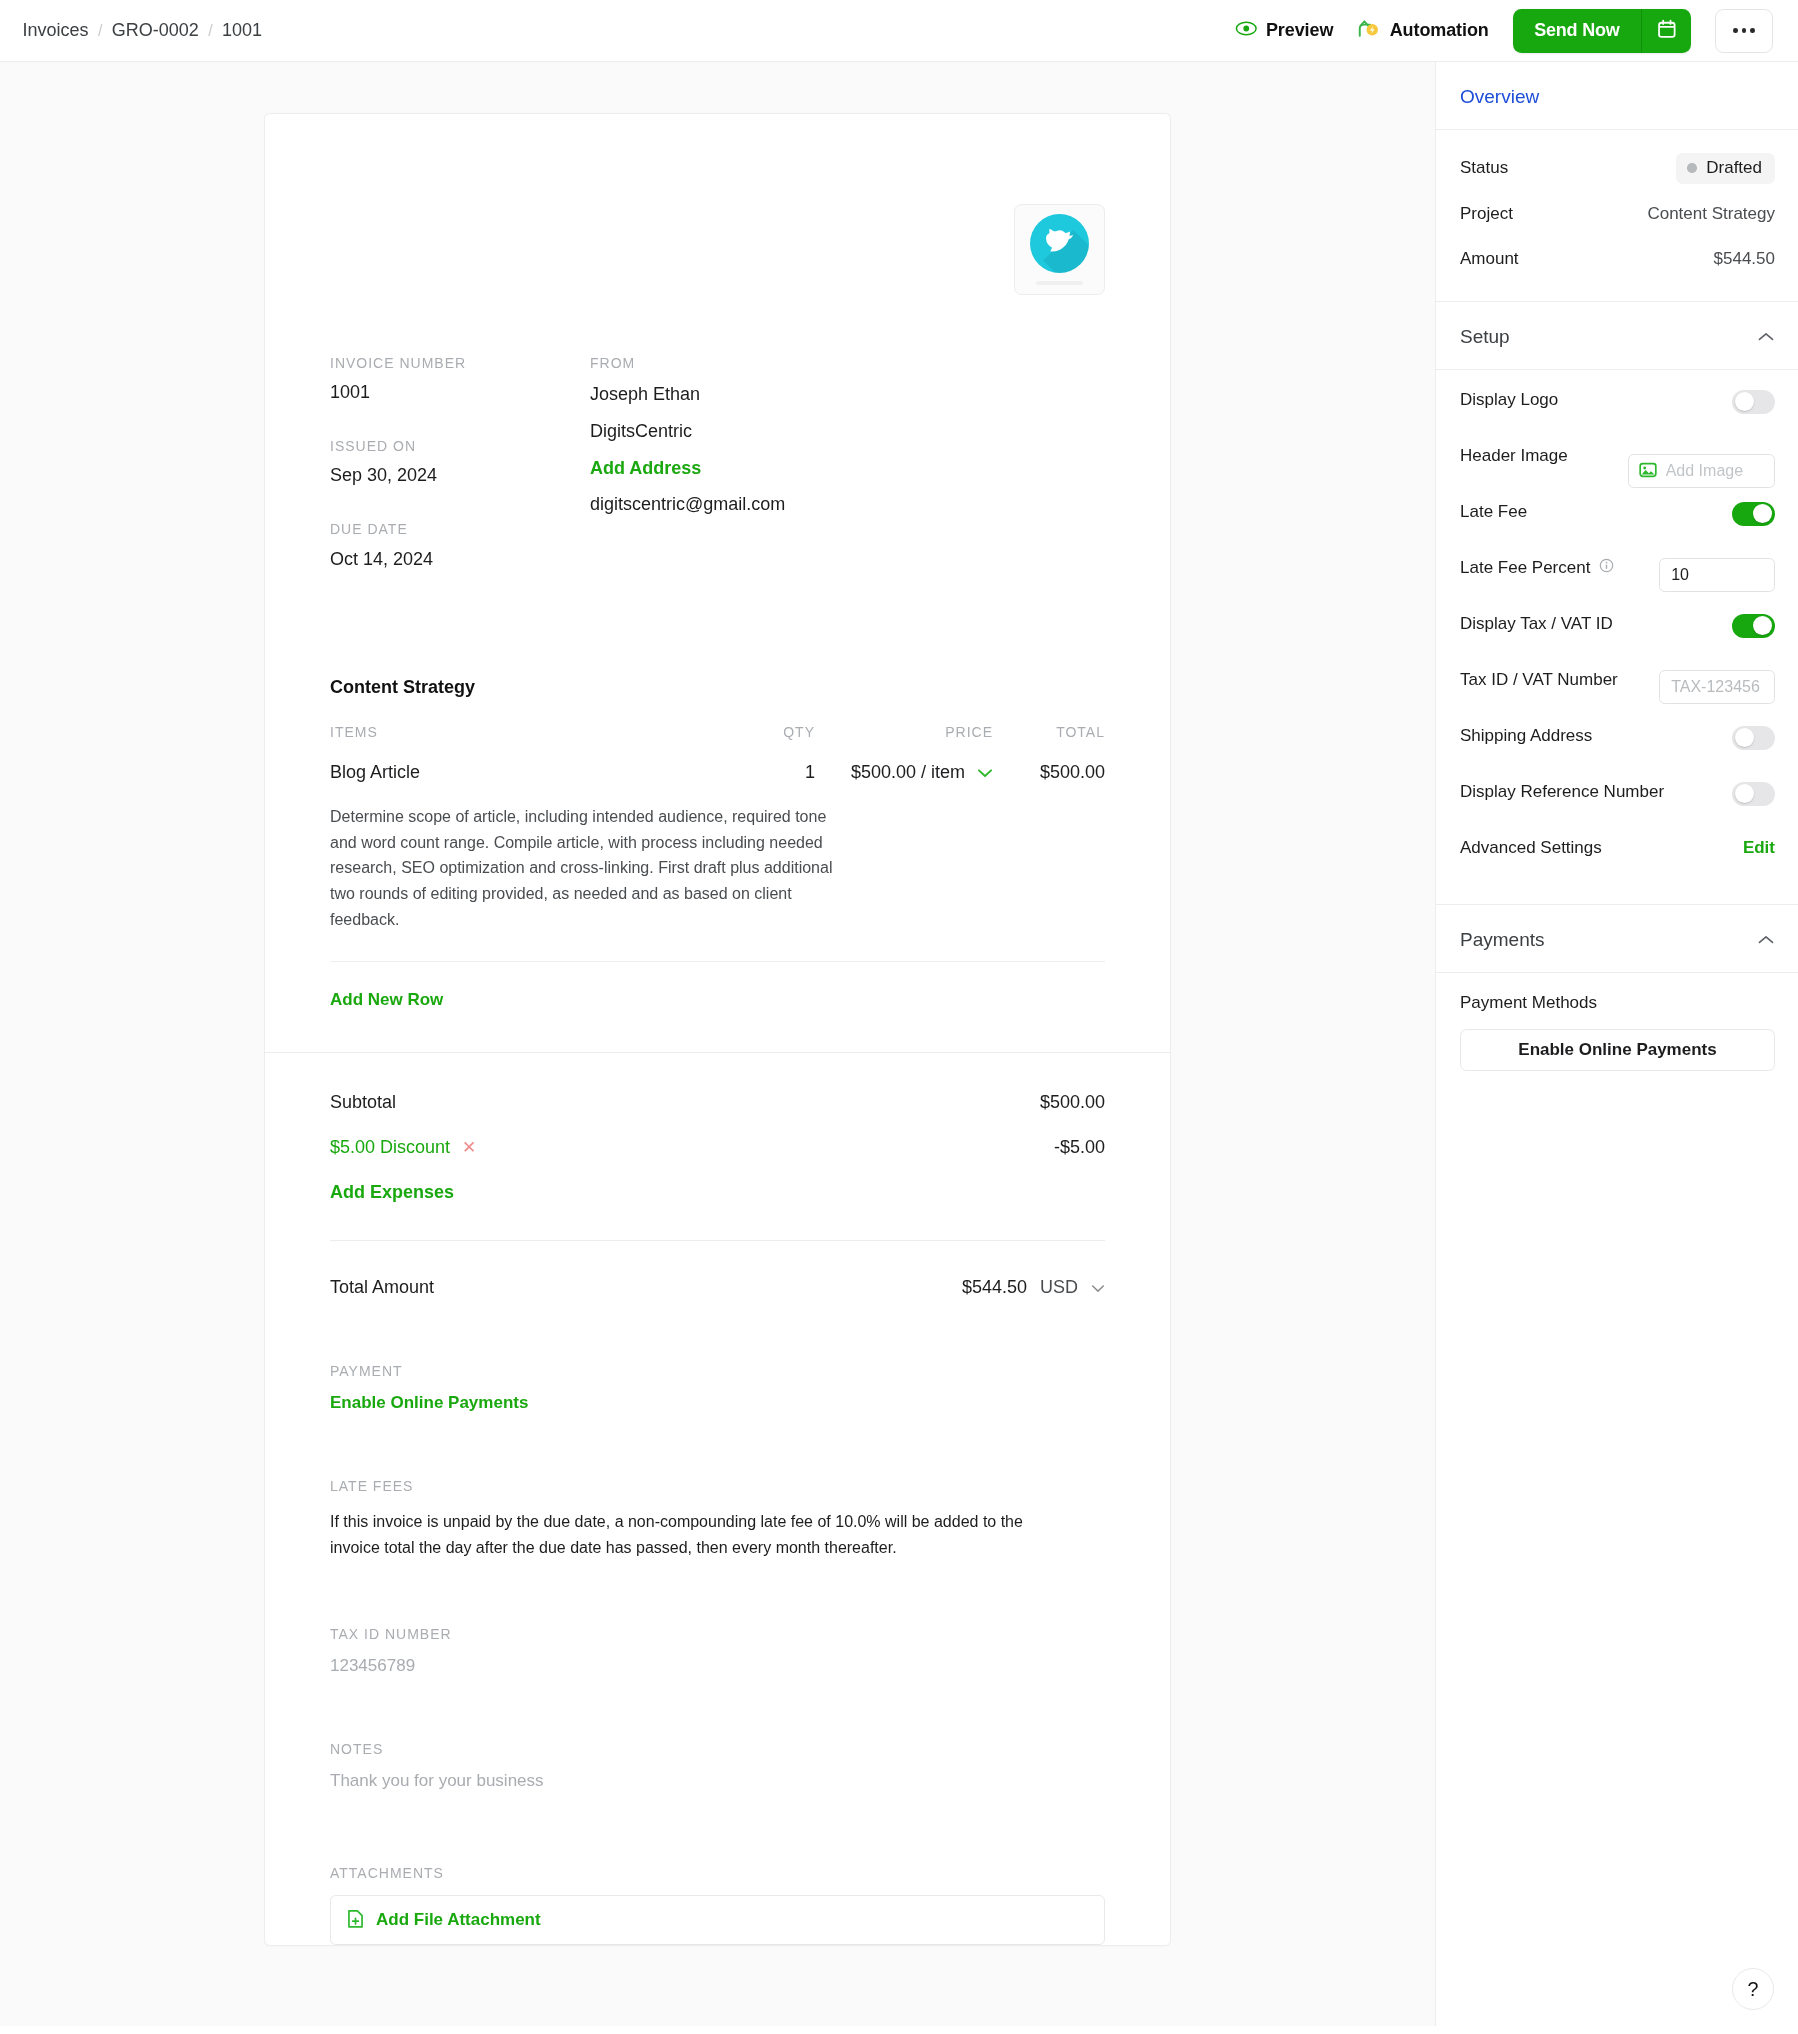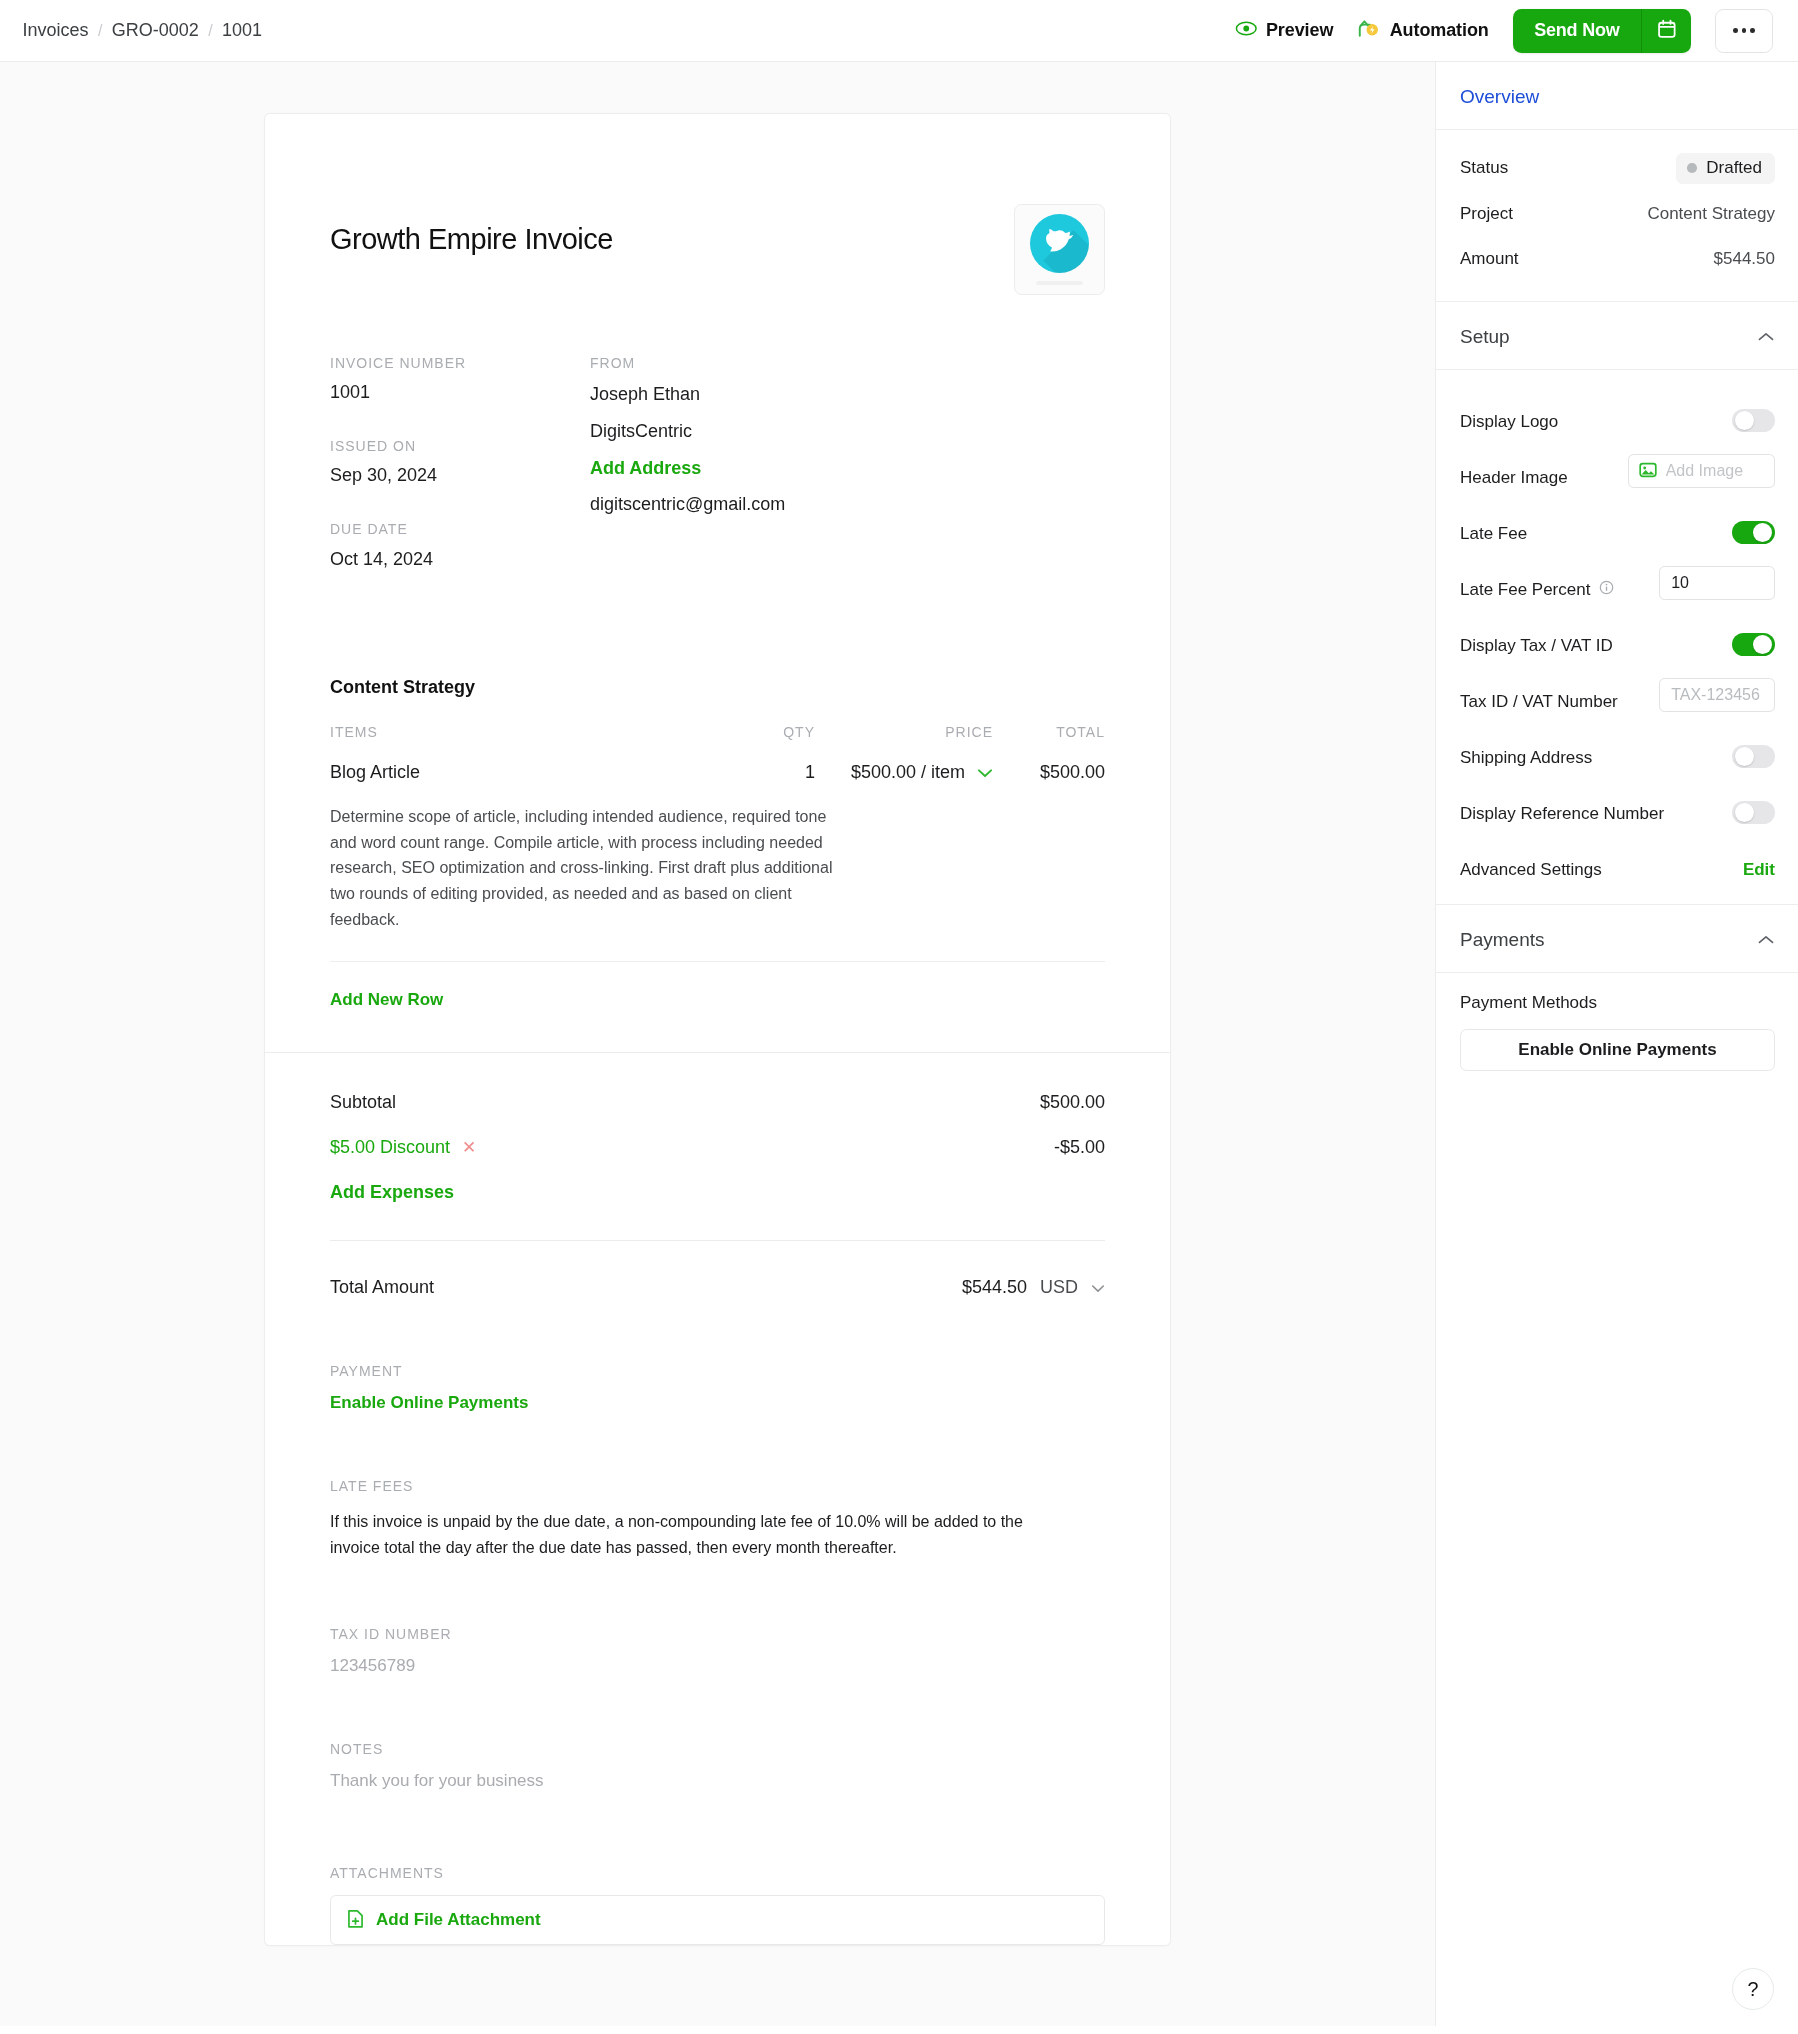--- a/index.html
+++ b/index.html
@@ -145,21 +145,21 @@
   .prow + .prow { margin-top: 9.4px; }
   .prow .k { font-size: 17px; color: #1d1d1f; }
   .prow .v { margin-left: auto; font-size: 17px; color: #4a4d50; }
   .badge {
     margin-left: auto; display: flex; align-items: center; gap: 9.4px;
     background: #f4f4f5; border-radius: 6.6px; padding: 5.6px 13px 5.6px 11.2px;
     font-size: 17px; color: #1d1d1f;
   }
   .badge-dot { width: 9.4px; height: 9.4px; border-radius: 50%; background: #b7babd; }
 
-  .setrow { display: flex; align-items: flex-end; min-height: 42px; }
+  .setrow { display: flex; align-items: flex-start; min-height: 42px; }
   .setrow + .setrow { margin-top: 14px; }
   .setrow .k { font-size: 17px; color: #1d1d1f; display: flex; align-items: center; gap: 8.4px; }
   .toggle { margin-left: auto; width: 43px; height: 23.4px; border-radius: 12px; background: #e6e6e8; position: relative; cursor: pointer; }
   .toggle.on { background: #17a80f; }
   .knob { position: absolute; top: 2.3px; left: 2.8px; width: 19px; height: 19px; border-radius: 50%; background: #fff; box-shadow: 0 0.9px 1.9px rgba(0,0,0,.18); }
   .toggle.on .knob { left: auto; right: 2.8px; }
   .tinput {
     margin-left: auto; width: 116px; height: 34px; border: 0.9px solid #e2e2e2; border-radius: 5.6px;
     font-size: 16px; color: #1d1d1f; padding: 0 11.2px;
     font-family: "Liberation Sans", sans-serif; background: #fff;
@@ -247,21 +247,20 @@
       </div>
     </div>
   </div>
 
   <div class="body">
 
     <div class="canvas">
       <div class="invoice">
 
         <div class="inv-head">
-          <div class="inv-title">Growth Empire Invoice</div>
           <div class="logo-box">
             <div class="logo-circle">
               <div class="logo-shadow"></div>
               <svg width="37" height="32" viewBox="0 0 40 34" style="position:relative;z-index:2">
                 <path d="M13 4 Q11 1 8.5 2.5 Q9.5 4.5 9 6.5 Q5 8 5.5 13 Q6 19 12 22 L10 26 Q16 27 21 24 Q28 20 30 13 Q33.5 11.5 35 8 Q32 9.5 30.5 9 Q32 6.5 31 4.5 Q28.5 6.5 26 6 Q22 2 17 4 Q15 4.8 13 4 Z" fill="#ffffff"></path>
               </svg>
             </div>
             <div class="logo-cap"></div>
           </div>
         </div>

